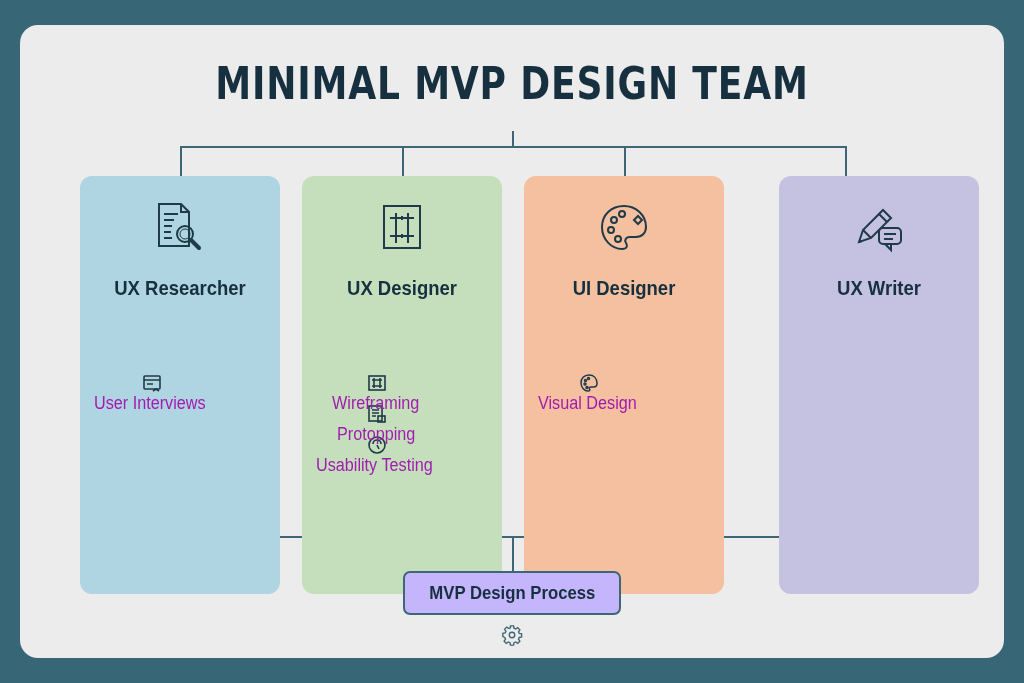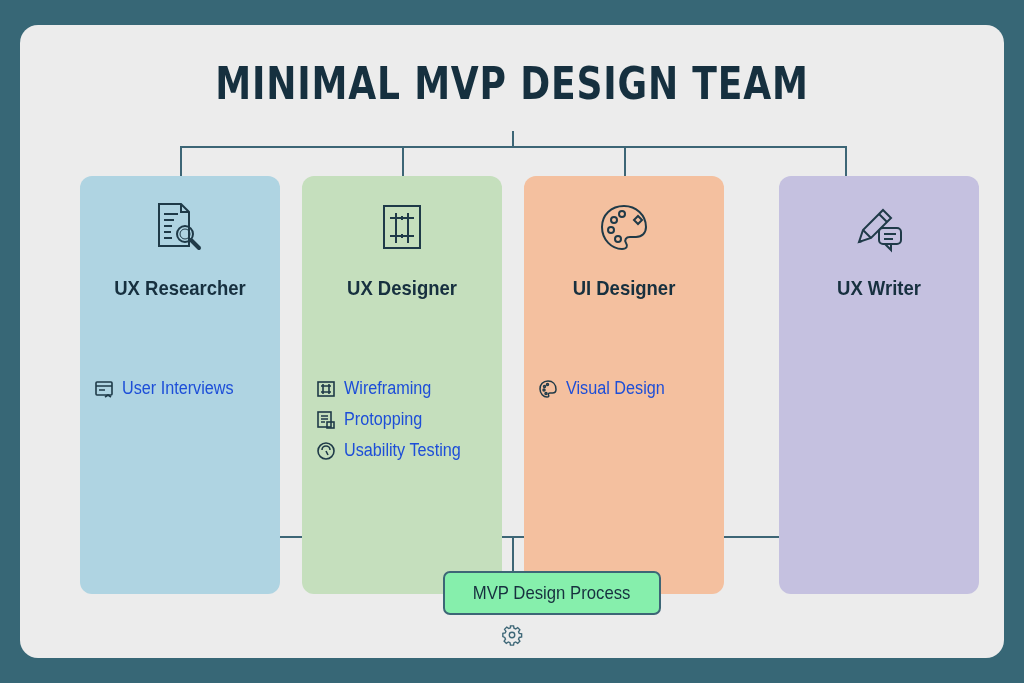--- a/index.html
+++ b/index.html
@@ -4,24 +4,24 @@
 <style>
   html,body{margin:0;padding:0;}
   body{width:1024px;height:683px;background:#376776;position:relative;overflow:hidden;font-family:"Liberation Sans",sans-serif;}
   .panel{position:absolute;left:20px;top:25px;width:984px;height:633px;background:#ececec;border-radius:18px;}
   .title{position:absolute;left:0;width:1024px;top:58px;text-align:center;font-family:"DejaVu Sans",sans-serif;font-weight:bold;font-size:44px;letter-spacing:1px;color:#16303f;transform:scaleX(0.82);transform-origin:center;}
   .line{position:absolute;background:#3d6676;}
   .card{position:absolute;top:176px;width:200px;height:418px;border-radius:12px;}
   .card .icon{position:absolute;left:0;right:0;top:22px;height:60px;display:flex;justify-content:center;}
   .card .role{position:absolute;left:0;right:0;top:100px;text-align:center;font-weight:bold;font-size:21px;color:#17303f;transform:scaleX(0.88);}
   .card ul{position:absolute;left:14px;top:197px;margin:0;padding:0;list-style:none;}
-  .card li{height:31px;display:flex;align-items:center;font-size:18px;color:#1d4ed8;}
+  .card li{height:31px;display:flex;align-items:center;font-size:18px;color:#a21caf;flex-direction:column;}
   .card li svg{width:20px;height:20px;margin-right:8px;flex:none;}
   .card li span.t{display:inline-block;transform:scaleX(0.9);transform-origin:left;white-space:nowrap;}
-  .process{position:absolute;left:403px;top:571px;width:218px;height:44px;border:2px solid #3d6676;border-radius:7px;box-sizing:border-box;background:#86efac;display:flex;align-items:center;justify-content:center;font-weight:normal;font-size:19px;color:#17303f;margin-left:40px;}
+  .process{position:absolute;left:403px;top:571px;width:218px;height:44px;border:2px solid #3d6676;border-radius:7px;box-sizing:border-box;background:#c4b5fd;display:flex;align-items:center;justify-content:center;font-weight:bold;font-size:19px;color:#17303f;}
   .process span{display:inline-block;transform:scaleX(0.88);}
   .gear{position:absolute;left:501px;top:624px;width:22px;height:22px;}
 </style>
 </head>
 <body>
 
 <div class="panel"></div>
 <div class="title">MINIMAL MVP DESIGN TEAM</div>
 
 <div class="line" style="left:512px;top:131px;width:2px;height:16px;"></div>

